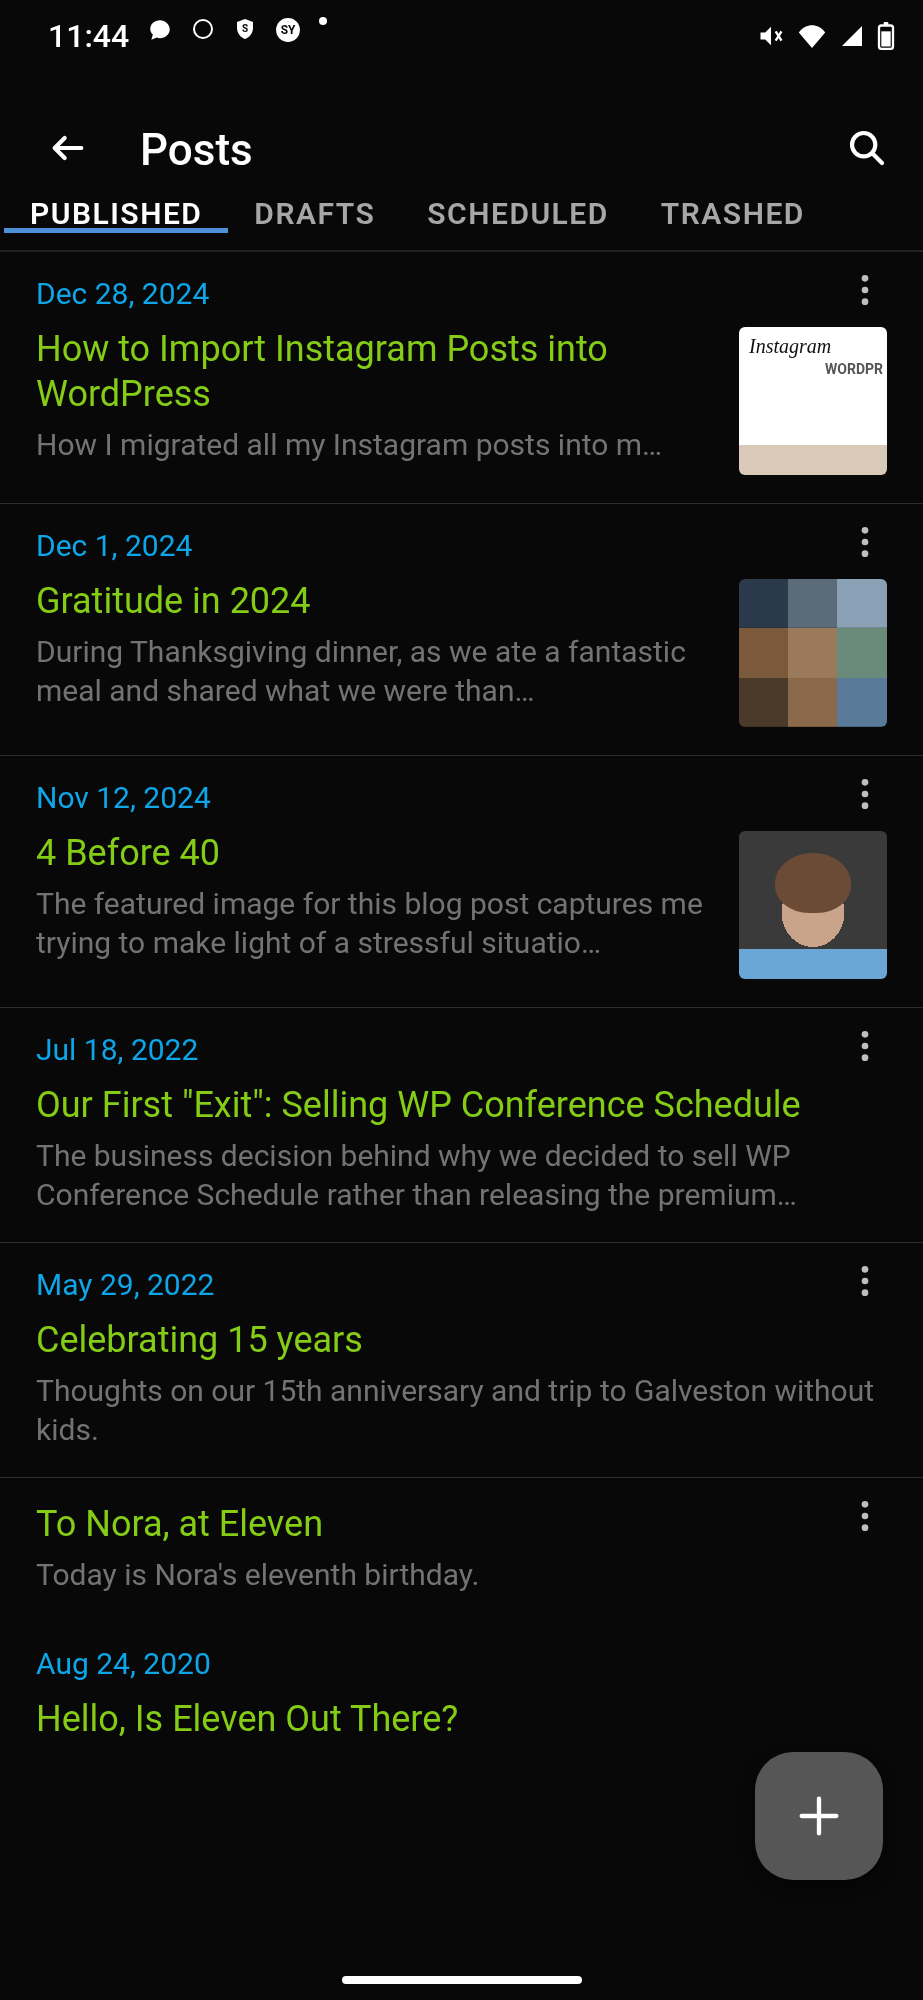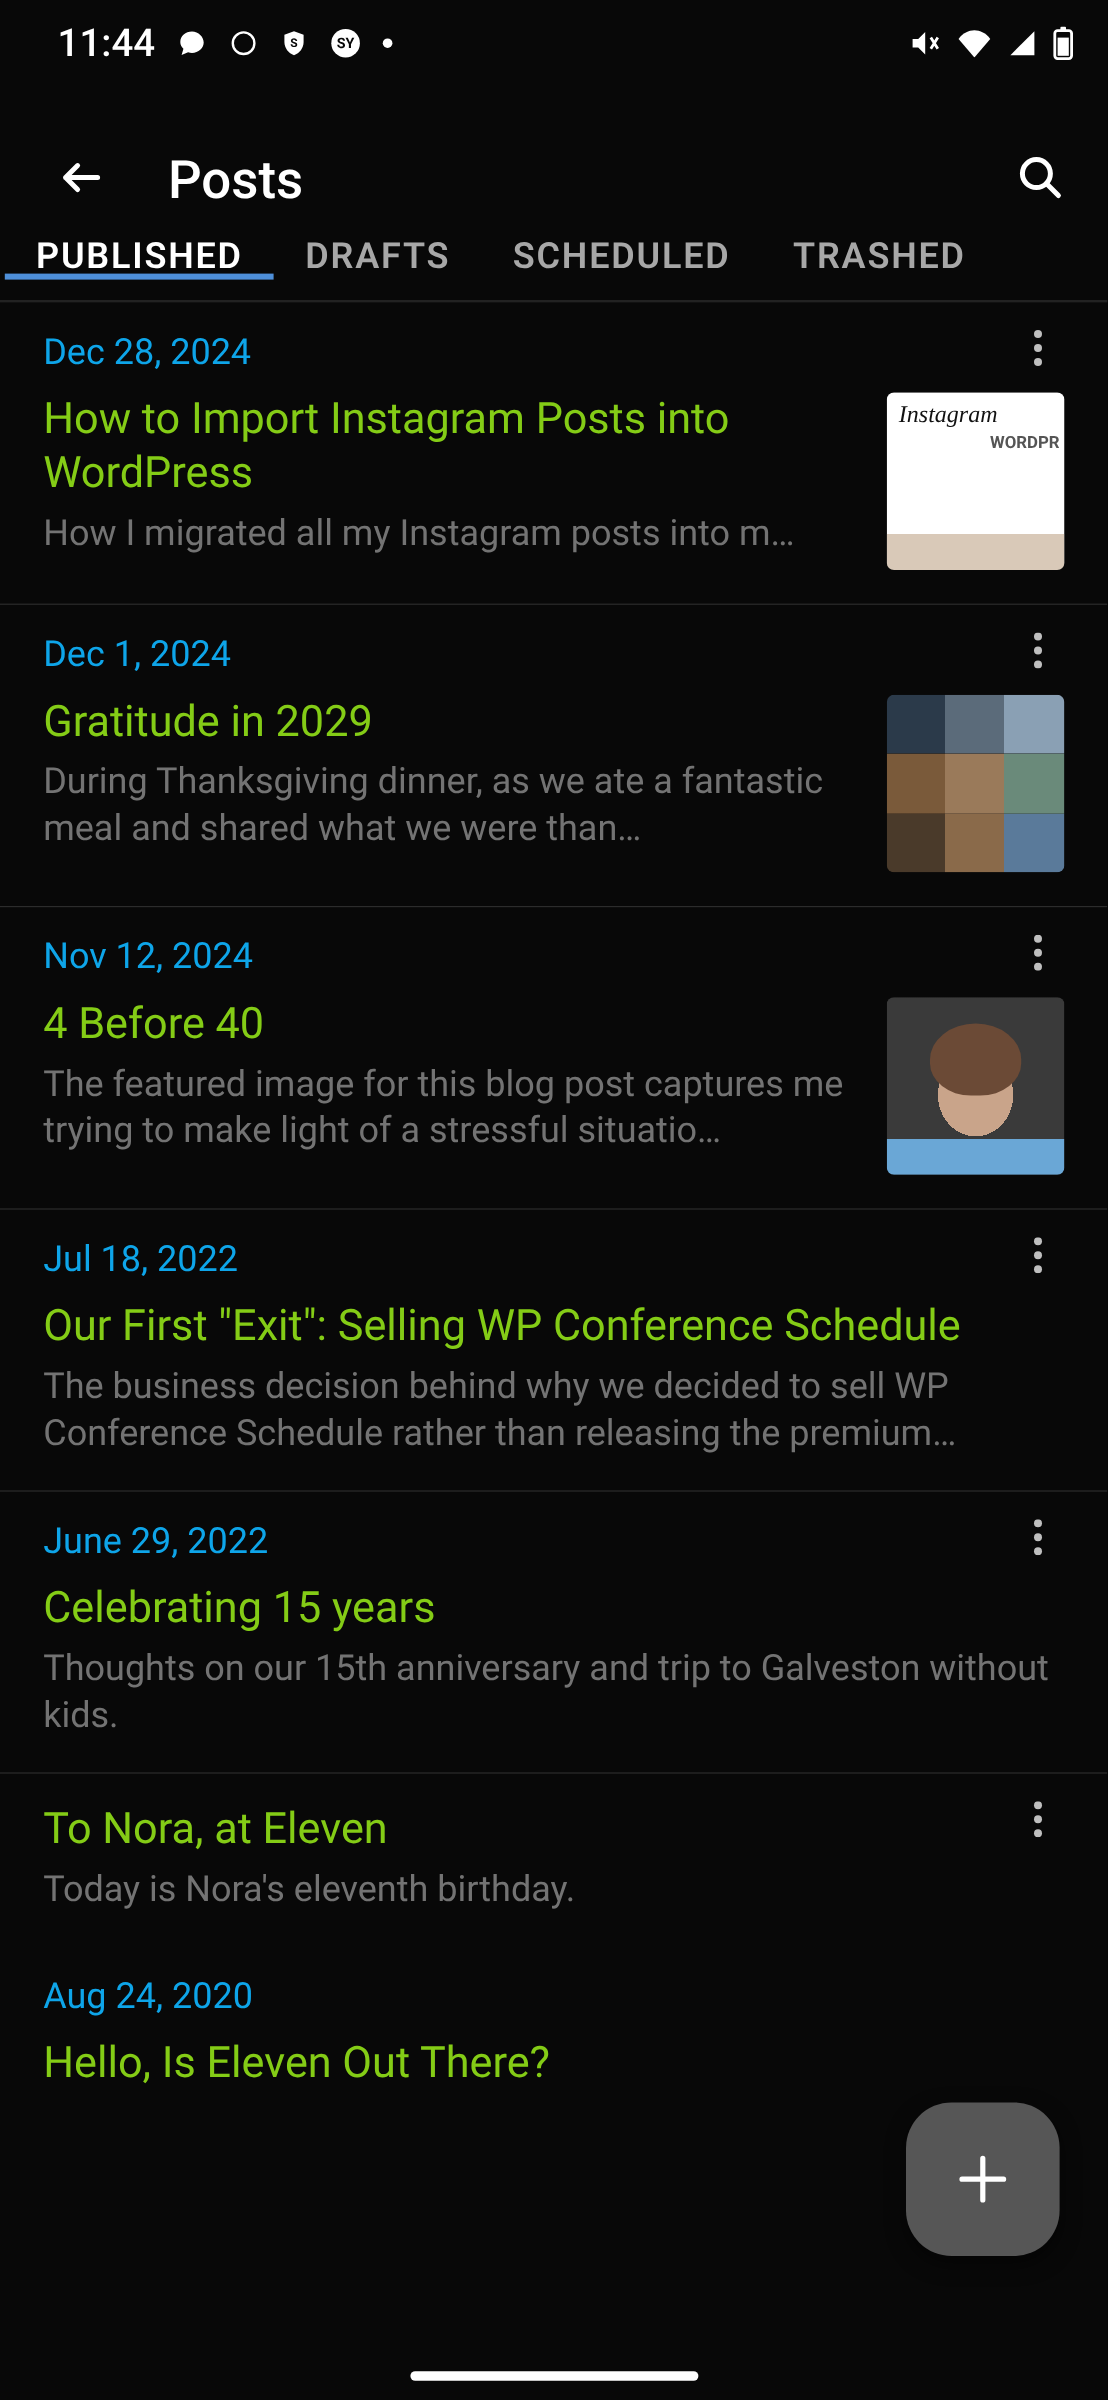--- a/index.html
+++ b/index.html
@@ -1,20 +1,20 @@
 <!DOCTYPE html>
 <html><head>
   <meta charset="utf-8">
   <style>
     * { box-sizing: border-box; margin: 0; padding: 0; }
     html, body { width: 923px; height: 2000px; background: #080808; color: #fff; font-family: Roboto, 'Helvetica Neue', Arial, sans-serif; overflow: hidden; }
 
     
     .status-bar { height: 72px; display: flex; align-items: center; justify-content: space-between; padding: 0 28px 0 48px; font-size: 32px; font-weight: 500; }
-    .status-left { display: flex; align-items: center; gap: 18px; }
+    .status-left { display: flex; gap: 18px; }
     .status-right { display: flex; align-items: center; gap: 12px; }
     .status-bar svg { display: block; }
     .status-dot { width: 8px; height: 8px; border-radius: 50%; background: #fff; }
 
     
     .header { height: 104px; display: flex; align-items: flex-end; padding: 0 28px 0 40px; }
     .header-title { font-size: 44px; font-weight: 500; margin-left: 44px; }
     .header-spacer { flex: 1; }
     .icon-btn { width: 56px; height: 56px; display: flex; align-items: center; justify-content: center; }
 
@@ -173,21 +173,21 @@
     <div class="row-menu">
       <svg width="8" height="30" viewBox="0 0 4 18" fill="#bfbfbf">
           <circle cx="2" cy="2" r="2"></circle>
           <circle cx="2" cy="9" r="2"></circle>
           <circle cx="2" cy="16" r="2"></circle>
         </svg>
     </div>
     <div class="row-date">Dec 1, 2024</div>
     <div class="row-body">
       <div class="row-text">
-        <div class="row-title">Gratitude in 2029</div>
+        <div class="row-title">Gratitude in 2024</div>
         <div class="row-excerpt">During Thanksgiving dinner, as we ate a fantastic meal and shared what we were than…</div>
       </div>
       <div class="row-thumb thumb-grat"></div>
     </div>
   </div>
 
   <div class="row">
     <div class="row-menu">
       <svg width="8" height="30" viewBox="0 0 4 18" fill="#bfbfbf">
           <circle cx="2" cy="2" r="2"></circle>
@@ -223,21 +223,21 @@
   </div>
 
   <div class="row">
     <div class="row-menu">
       <svg width="8" height="30" viewBox="0 0 4 18" fill="#bfbfbf">
           <circle cx="2" cy="2" r="2"></circle>
           <circle cx="2" cy="9" r="2"></circle>
           <circle cx="2" cy="16" r="2"></circle>
         </svg>
     </div>
-    <div class="row-date">June 29, 2022</div>
+    <div class="row-date">May 29, 2022</div>
     <div class="row-body">
       <div class="row-text">
         <div class="row-title">Celebrating 15 years</div>
         <div class="row-excerpt">Thoughts on our 15th anniversary and trip to Galveston without kids.</div>
       </div>
     </div>
   </div>
 
   <div class="row" style="border-bottom:none;">
     <div class="row-menu">

